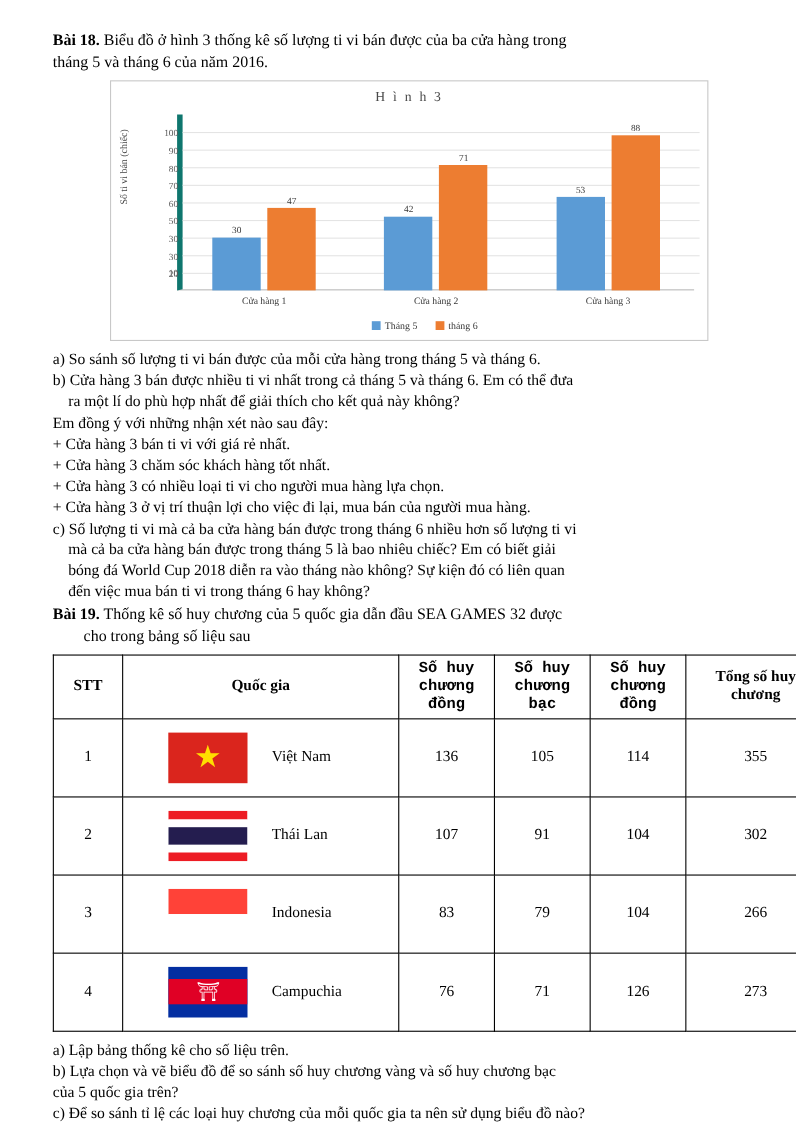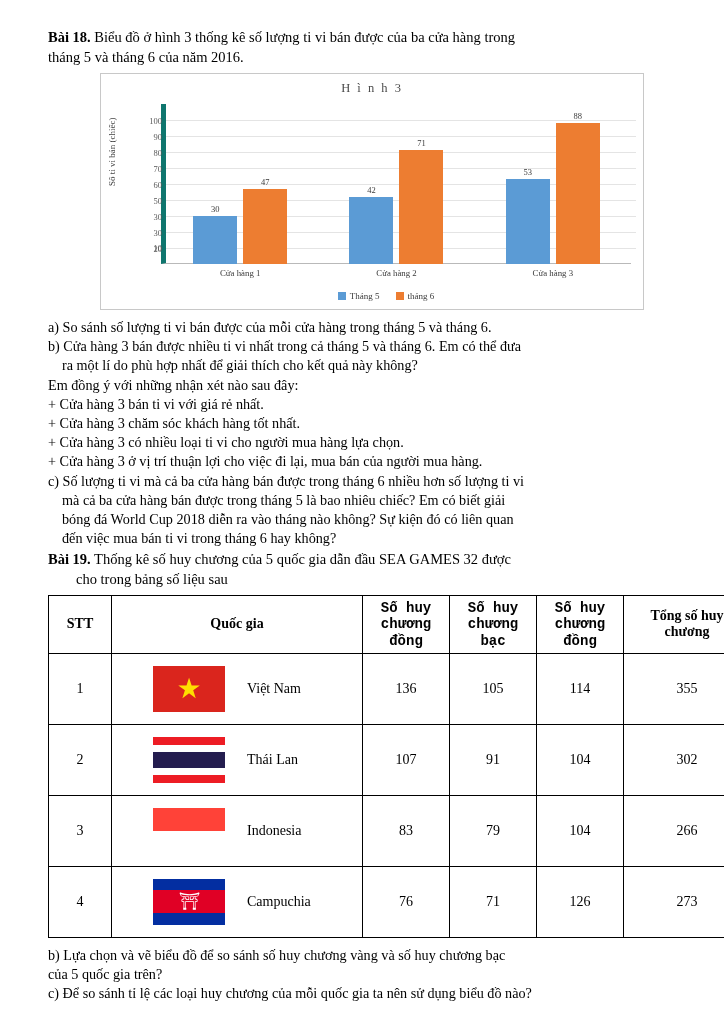--- a/index.html
+++ b/index.html
@@ -435,18 +435,19 @@
         </td>
         <td>76</td>
         <td>71</td>
         <td>126</td>
         <td>273</td>
       </tr>
     </tbody>
   </table>
 
   <div>
+    <p class="para">a) Lập bảng thống kê cho số liệu trên.</p>
     <p class="para">b) Lựa chọn và vẽ biểu đồ để so sánh số huy chương vàng và số huy chương bạc</p>
     <p class="para">của  5 quốc gia trên?</p>
     <p class="para">c) Để so sánh tỉ lệ các loại huy chương của mỗi quốc gia ta nên sử dụng biểu đồ nào?</p>
   </div>
 
 </div>
 
 </body></html>

